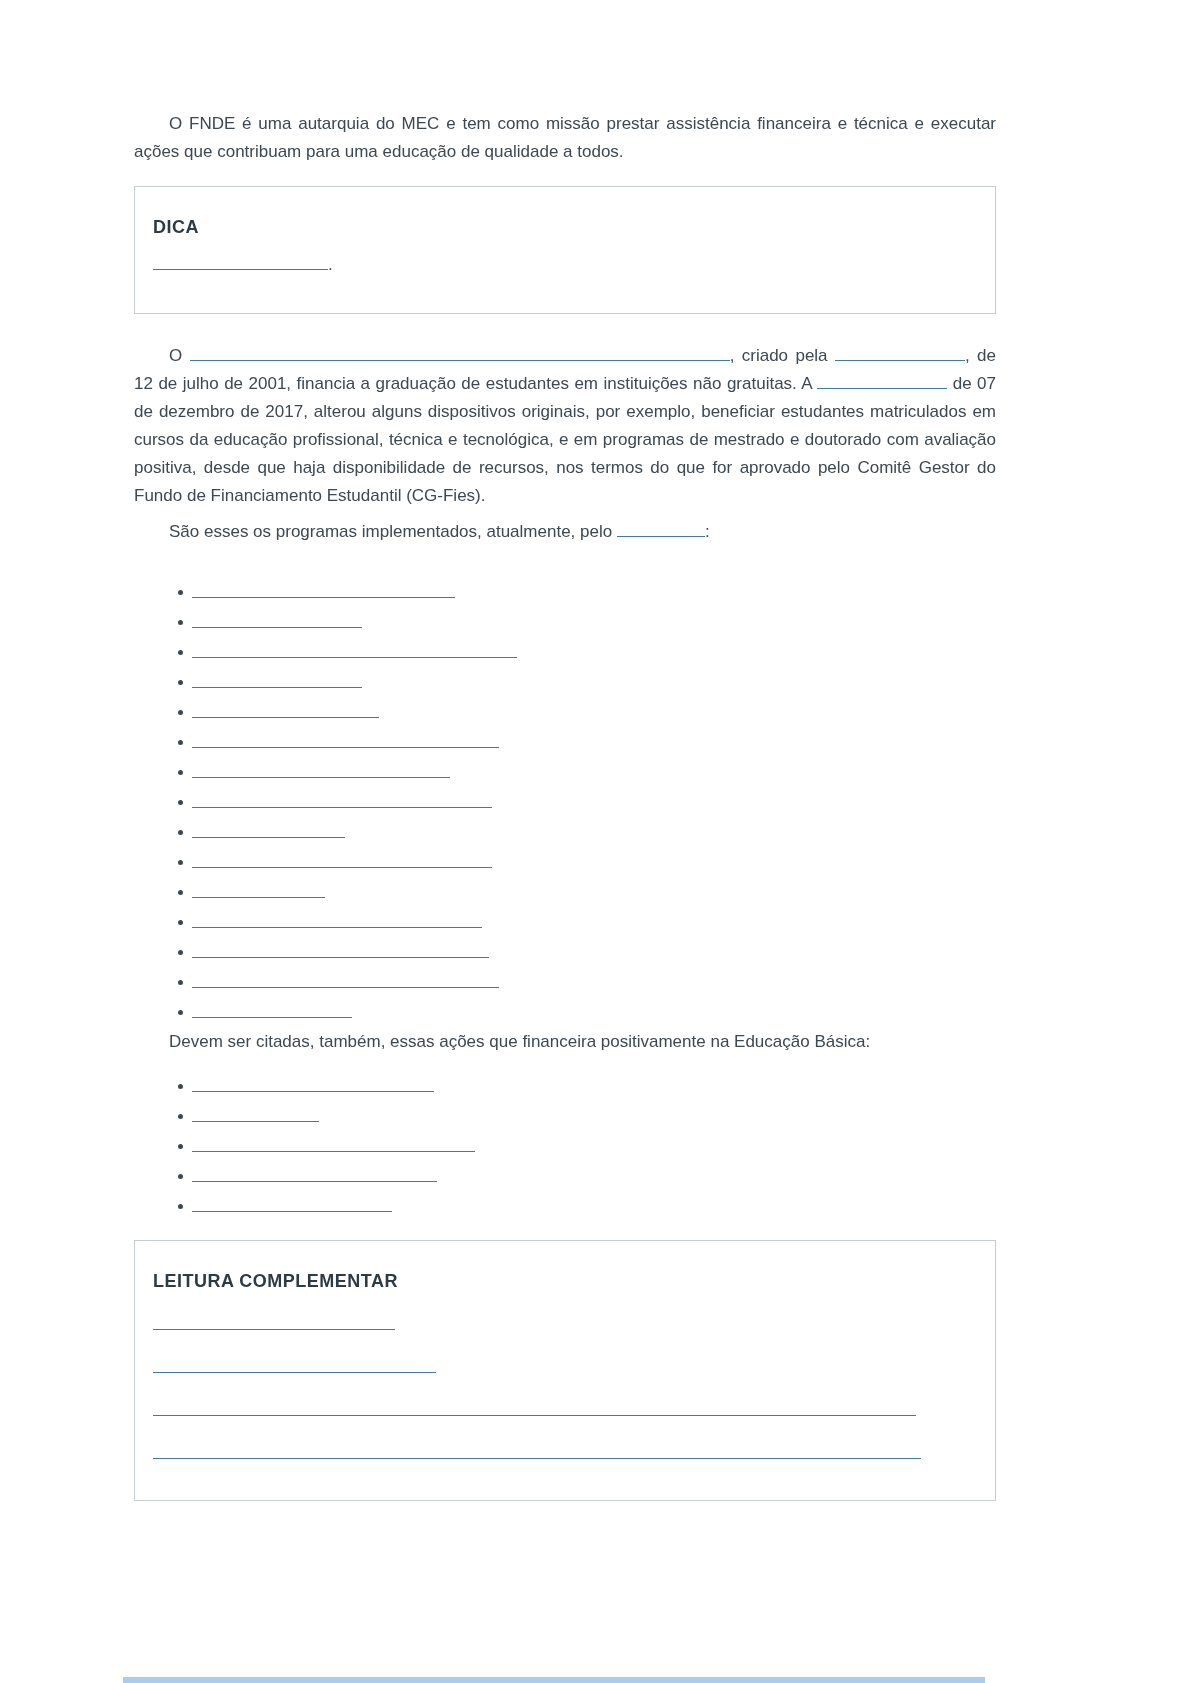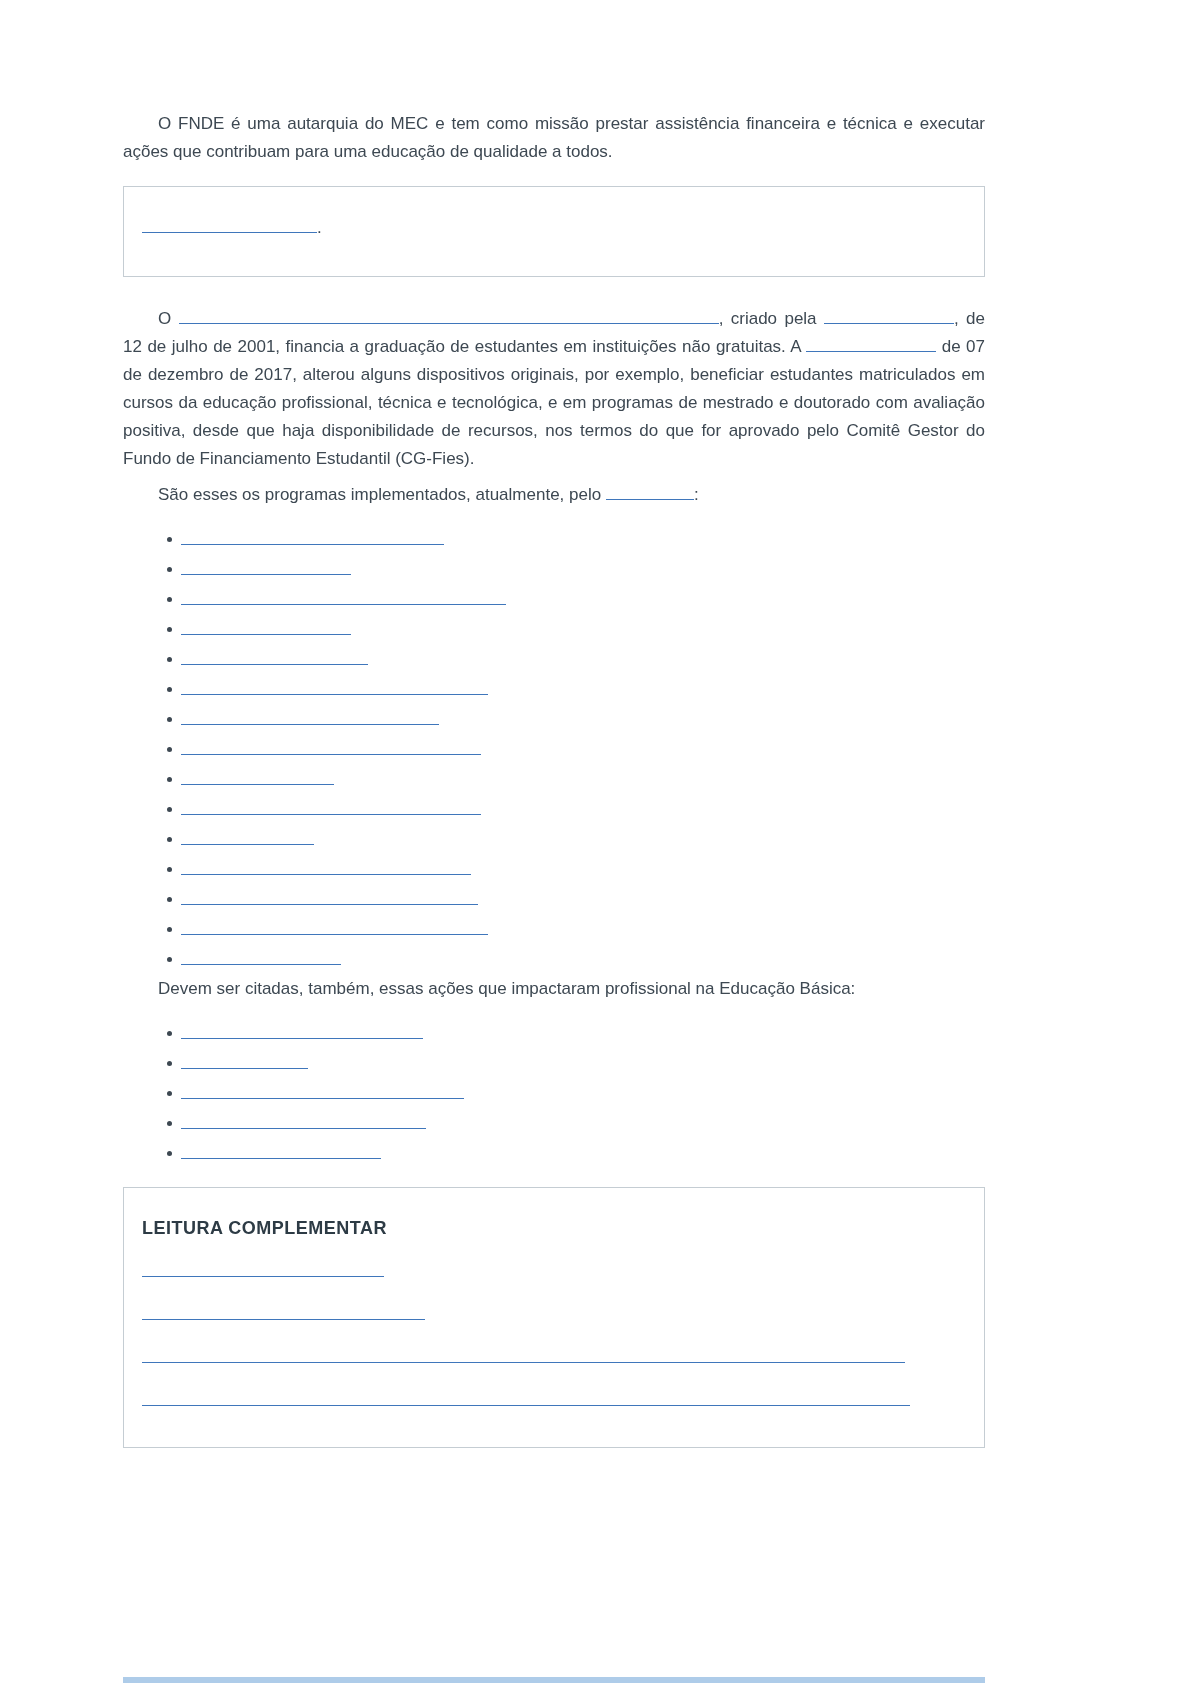--- a/index.html
+++ b/index.html
@@ -12,32 +12,32 @@
     position: relative;
     background: #ffffff;
     overflow: hidden;
     font-family: "Liberation Sans", "DejaVu Sans", sans-serif;
     font-size: 17px;
     color: var(--text, #3d4852);
   }
   .content {
     position: absolute;
     top: 110px;
-    left: 123px;
+    left: 134px;
     width: 862px;
   }
   p { margin: 0; }
   .body-text {
     line-height: 28px;
     text-align: justify;
     text-indent: 35px;
   }
   .intro-paragraph { margin-bottom: 20px; }
   .fies-paragraph { margin-bottom: 8px; }
-  .programs-intro { margin-bottom: 16px; }
+  .programs-intro { margin-bottom: 32px; }
   .acoes-intro { margin-bottom: 16px; }
 
   .blank-link {
     display: inline-block;
     height: 15px;
     border-bottom: 1px solid var(--link, #3f76bb);
     cursor: pointer;
   }
 
   .callout {
@@ -96,20 +96,21 @@
   }
 </style>
 </head>
 <body>
 
 <div class="content">
 
   <p class="body-text intro-paragraph">O FNDE é uma autarquia do MEC e tem como missão prestar assistência financeira e técnica e executar ações que contribuam para uma educação de qualidade a todos.</p>
 
   <div class="callout">
+    <h3 class="callout-title">DICA</h3>
     <p class="callout-row"><a class="blank-link" style="width: 175px;"></a>.</p>
   </div>
 
   <p class="body-text fies-paragraph">O <a class="blank-link" style="width: 540px;"></a>, criado pela <a class="blank-link" style="width: 130px;"></a>, de 12 de julho de 2001, financia a graduação de estudantes em instituições não gratuitas. A <a class="blank-link" style="width: 130px;"></a> de 07 de dezembro de 2017, alterou alguns dispositivos originais, por exemplo, beneficiar estudantes matriculados em cursos da educação profissional, técnica e tecnológica, e em programas de mestrado e doutorado com avaliação positiva, desde que haja disponibilidade de recursos, nos termos do que for aprovado pelo Comitê Gestor do Fundo de Financiamento Estudantil (CG-Fies).</p>
 
   <p class="body-text programs-intro">São esses os programas implementados, atualmente, pelo <a class="blank-link" style="width: 88px;"></a>:</p>
 
   <ul class="blank-list">
       <li><a class="blank-link" style="width: 263px;"></a></li>
       <li><a class="blank-link" style="width: 170px;"></a></li>
@@ -121,21 +122,21 @@
       <li><a class="blank-link" style="width: 300px;"></a></li>
       <li><a class="blank-link" style="width: 153px;"></a></li>
       <li><a class="blank-link" style="width: 300px;"></a></li>
       <li><a class="blank-link" style="width: 133px;"></a></li>
       <li><a class="blank-link" style="width: 290px;"></a></li>
       <li><a class="blank-link" style="width: 297px;"></a></li>
       <li><a class="blank-link" style="width: 307px;"></a></li>
       <li><a class="blank-link" style="width: 160px;"></a></li>
     </ul>
 
-  <p class="body-text acoes-intro">Devem ser citadas, também, essas ações que impactaram profissional na Educação Básica:</p>
+  <p class="body-text acoes-intro">Devem ser citadas, também, essas ações que financeira positivamente na Educação Básica:</p>
 
   <ul class="blank-list">
       <li><a class="blank-link" style="width: 242px;"></a></li>
       <li><a class="blank-link" style="width: 127px;"></a></li>
       <li><a class="blank-link" style="width: 283px;"></a></li>
       <li><a class="blank-link" style="width: 245px;"></a></li>
       <li><a class="blank-link" style="width: 200px;"></a></li>
     </ul>
 
   <div class="callout leitura-box">

